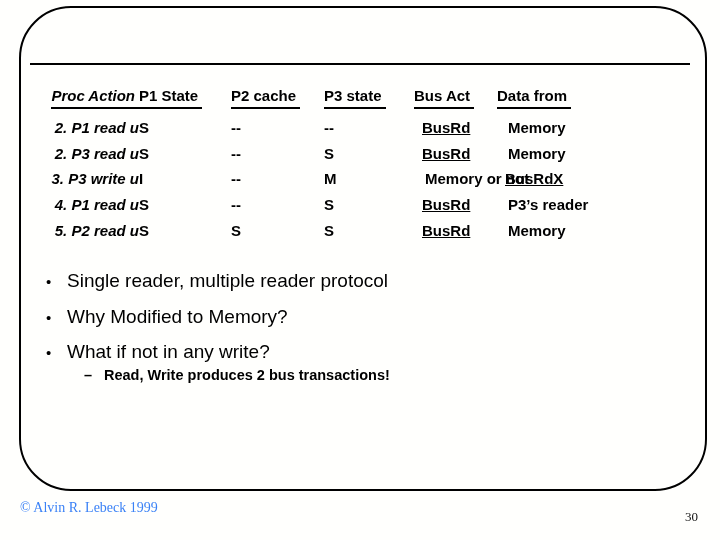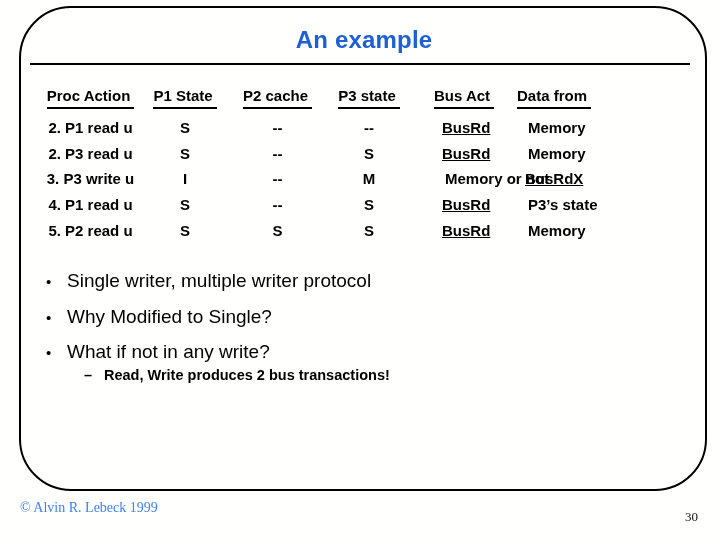--- a/index.html
+++ b/index.html
@@ -58,23 +58,23 @@
     display: grid;
     grid-template-columns: 97px 92px 93px 90px 83px 180px;
     height: 25.7px;
     line-height: 25.7px;
   }
   .trow.thead {
     height: 29px;
     line-height: 20px;
   }
   .tc { white-space: nowrap; }
-  .c0 { text-align: center; }
-  .c1, .c2, .c3 { text-align: center; }
-  .c4, .c5 { text-align: left; margin-left: 20px; }
+  .c0 { text-align: right; font-style: italic; }
+  .c1, .c2, .c3 { }
+  .c4, .c5 { text-align: left; }
   .trow:not(.thead) .c4 { padding-left: 8px; text-decoration: underline; }
   .trow:not(.thead) .c5 { padding-left: 11px; }
   .th {
     display: inline-block;
     border-bottom: 2px solid #000;
     padding: 0 4px 1px 0;
   }
   
   .bullets {
     position: absolute;
@@ -129,21 +129,20 @@
     color: #111;
   }
 </style>
 </head>
 <body>
 
 <div class="stage">
 
   <div class="frame"></div>
 
-  <div class="title">An example</div>
   <div class="title-rule"></div>
 
   <div class="table">
     <div class="trow thead">
       <span class="tc c0"><span class="th">Proc Action</span></span>
       <span class="tc c1"><span class="th">P1 State</span></span>
       <span class="tc c2"><span class="th">P2 cache</span></span>
       <span class="tc c3"><span class="th">P3 state</span></span>
       <span class="tc c4"><span class="th">Bus Act</span></span>
       <span class="tc c5"><span class="th">Data from</span></span>
@@ -171,40 +170,40 @@
       <span class="tc c3">M</span>
       <span class="tc c5">Memory or not</span>
       <span class="tc c4">BusRdX</span>
     </div>
     <div class="trow">
       <span class="tc c0">4. P1 read u</span>
       <span class="tc c1">S</span>
       <span class="tc c2">--</span>
       <span class="tc c3">S</span>
       <span class="tc c4">BusRd</span>
-      <span class="tc c5">P3’s state</span>
+      <span class="tc c5">P3’s reader</span>
     </div>
     <div class="trow">
       <span class="tc c0">5. P2 read u</span>
       <span class="tc c1">S</span>
       <span class="tc c2">S</span>
       <span class="tc c3">S</span>
       <span class="tc c4">BusRd</span>
       <span class="tc c5">Memory</span>
     </div>
   </div>
 
   <ul class="bullets">
     <li>
       <span class="b-dot">•</span>
-      <span>Single writer, multiple writer protocol</span>
+      <span>Single reader, multiple reader protocol</span>
     </li>
     <li>
       <span class="b-dot">•</span>
-      <span>Why Modified to Single?</span>
+      <span>Why Modified to Memory?</span>
     </li>
     <li>
       <span class="b-dot">•</span>
       <span>What if not in any write?</span>
     </li>
   </ul>
 
   <div class="sub-bullet">
     <span class="sb-dash">–</span>
     <span>Read, Write produces 2 bus transactions!</span>

